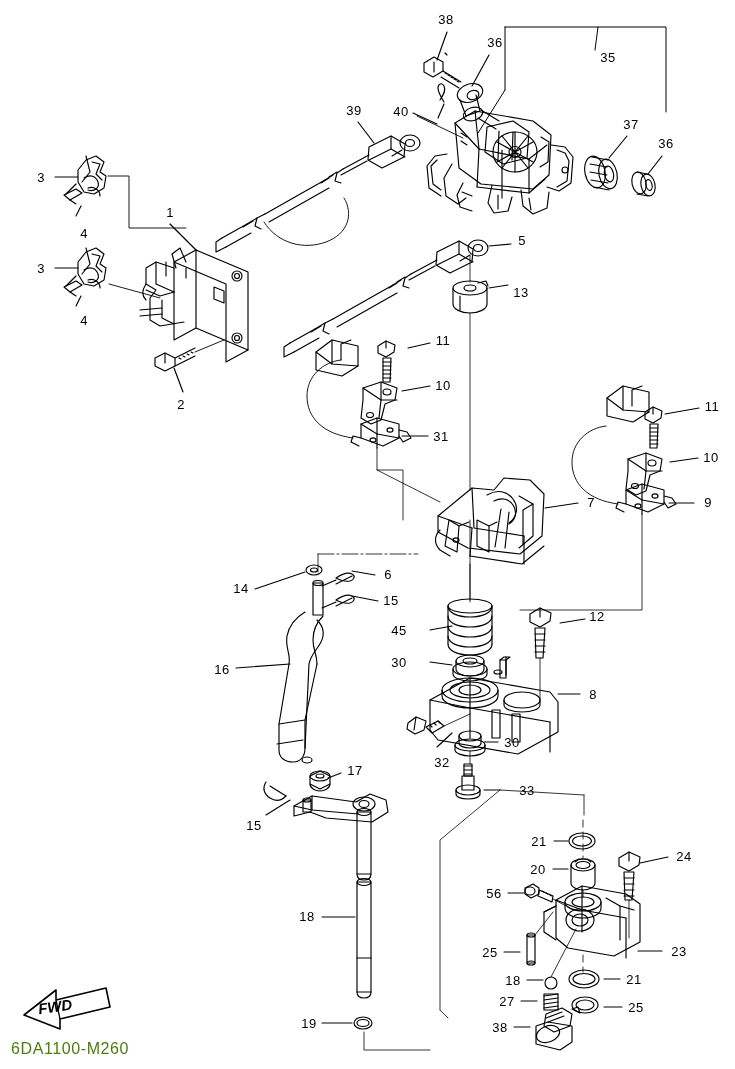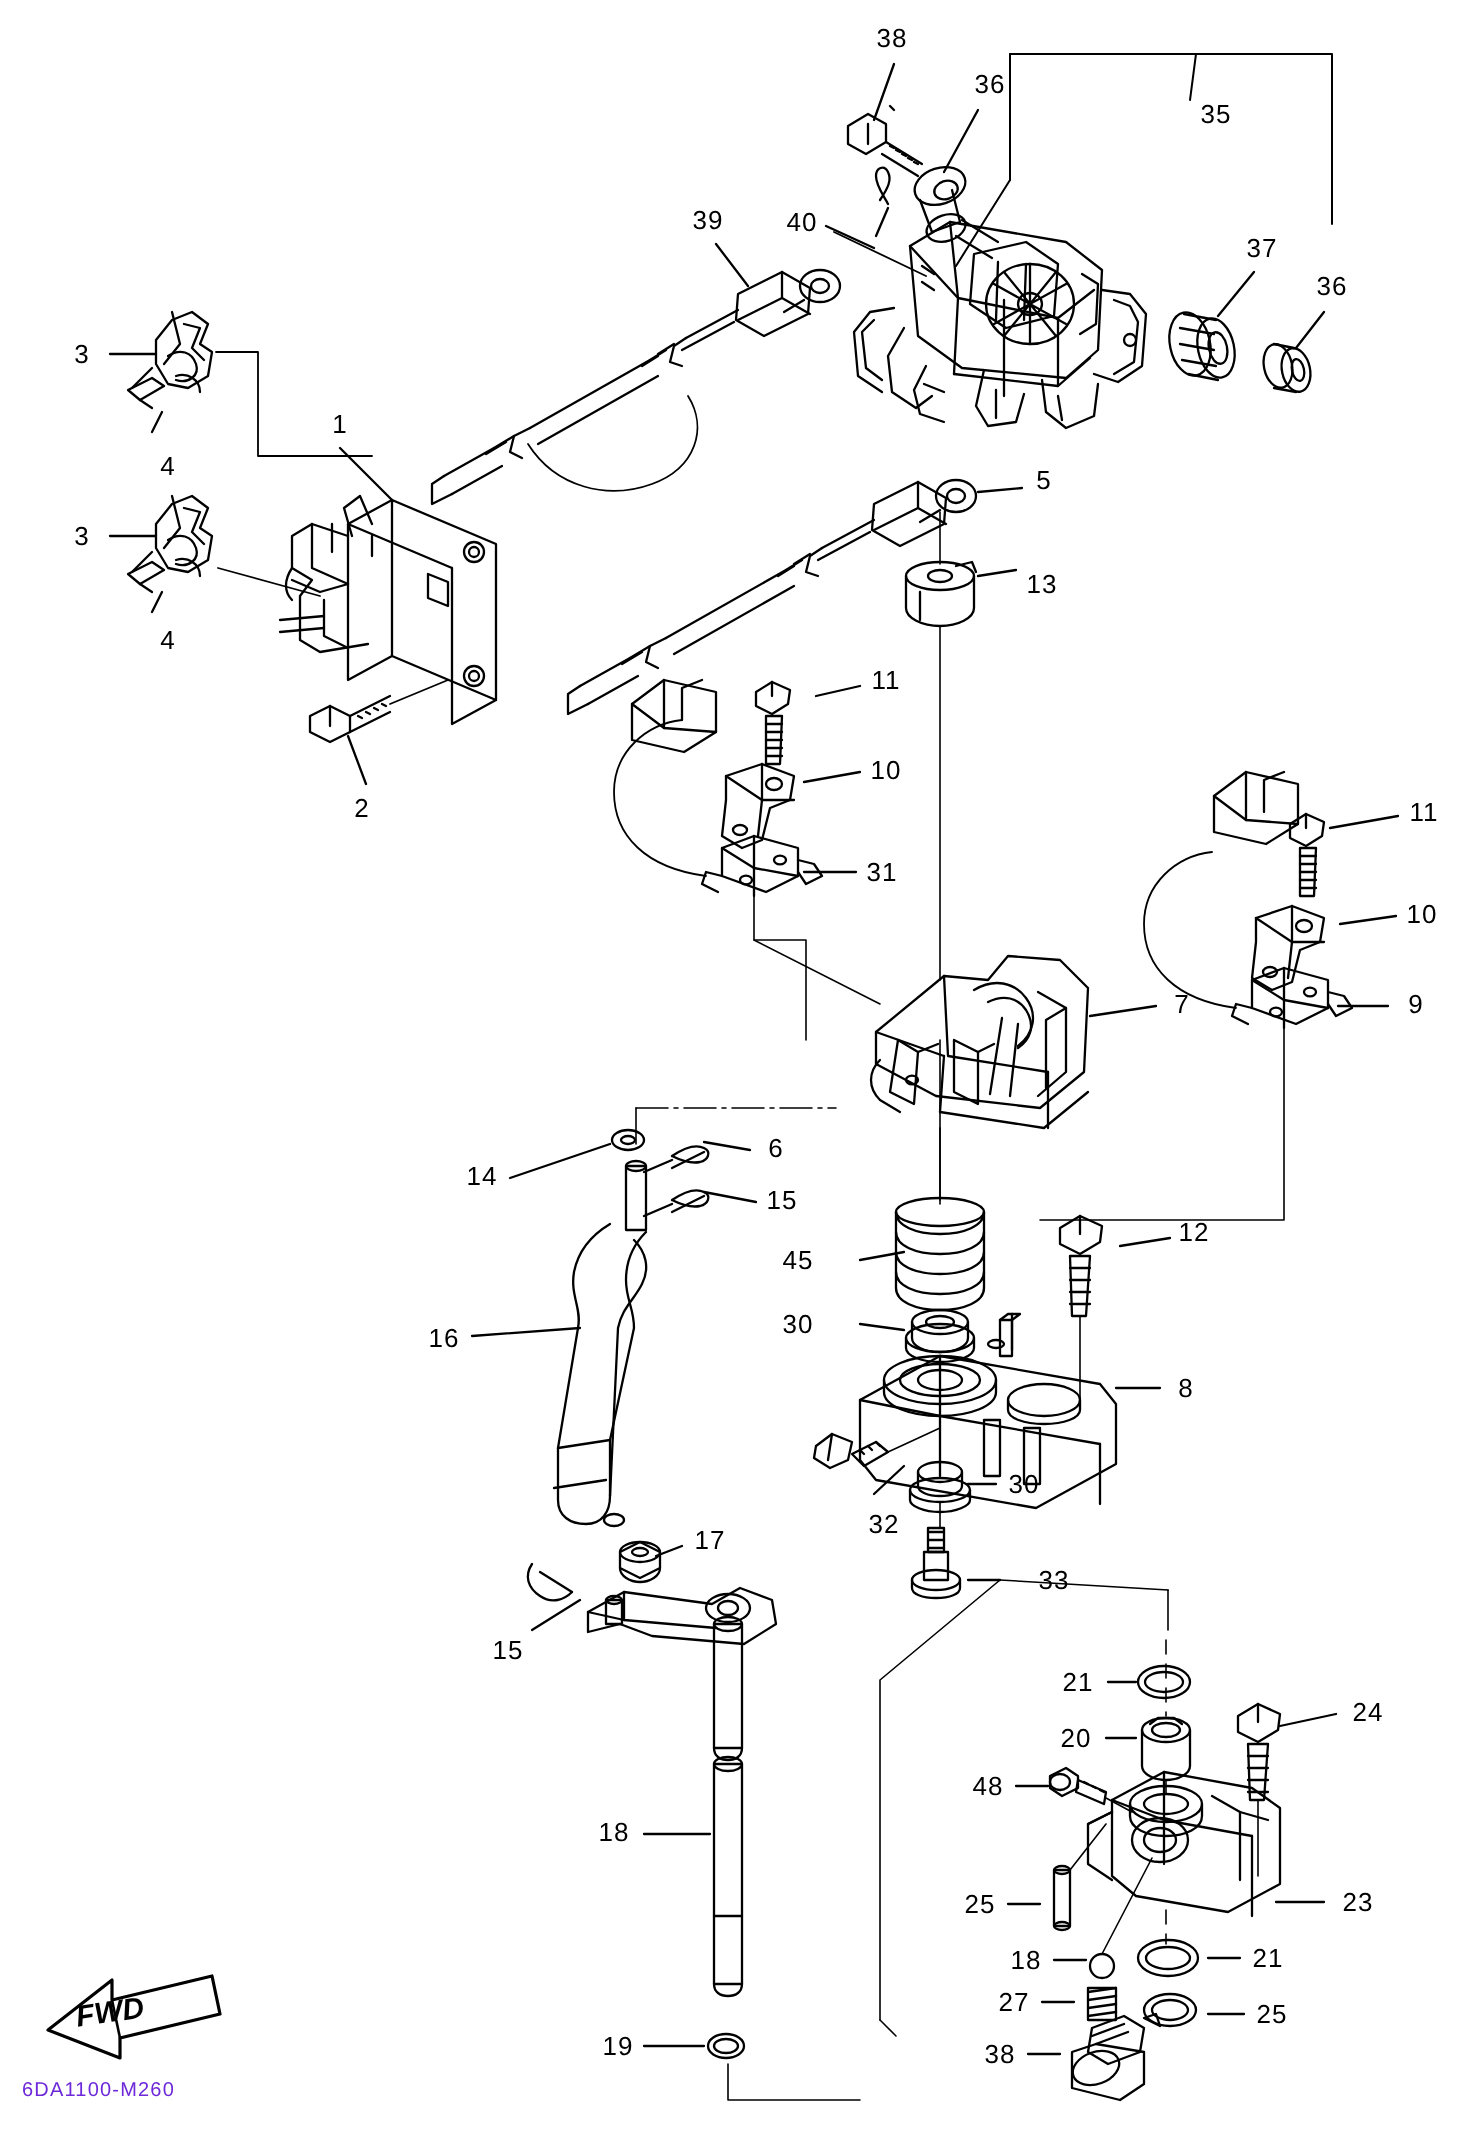--- a/index.html
+++ b/index.html
@@ -31,22 +31,22 @@
     white-space: nowrap;
     line-height: 1;
     transform: translate(-50%, -50%);
     user-select: none;
   }
   #drawing-code {
     position: absolute;
     left: 11px;
     top: 1040px;
     font-family: "Liberation Sans", sans-serif;
-    font-size: 10px;
-    color: #6d28d9;
+    font-size: 16px;
+    color: #4d7c0f;
     letter-spacing: 0.6px;
     white-space: nowrap;
   }
   #fwd-label {
     position: absolute;
     left: 38px;
     top: 998px;
     font-family: "Liberation Sans", sans-serif;
     font-size: 15px;
     font-weight: 700;
@@ -580,21 +580,21 @@
       <div class="callout" style="left: 222px; top: 669px;">16</div>
       <div class="callout" style="left: 593px; top: 694px;">8</div>
       <div class="callout" style="left: 512px; top: 742px;">30</div>
       <div class="callout" style="left: 431px; top: 762px; margin-left: 11px;">32</div>
       <div class="callout" style="left: 355px; top: 770px;">17</div>
       <div class="callout" style="left: 514px; top: 790px; margin-left: 13px;">33</div>
       <div class="callout" style="left: 254px; top: 825px;">15</div>
       <div class="callout" style="left: 539px; top: 841px;">21</div>
       <div class="callout" style="left: 538px; top: 869px;">20</div>
       <div class="callout" style="left: 684px; top: 856px;">24</div>
-      <div class="callout" style="left: 494px; top: 893px;">48</div>
+      <div class="callout" style="left: 494px; top: 893px;">56</div>
       <div class="callout" style="left: 307px; top: 916px;">18</div>
       <div class="callout" style="left: 490px; top: 952px;">25</div>
       <div class="callout" style="left: 679px; top: 951px;">23</div>
       <div class="callout" style="left: 513px; top: 980px;">18</div>
       <div class="callout" style="left: 634px; top: 979px;">21</div>
       <div class="callout" style="left: 507px; top: 1001px;">27</div>
       <div class="callout" style="left: 636px; top: 1007px;">25</div>
       <div class="callout" style="left: 500px; top: 1027px;">38</div>
       <div class="callout" style="left: 309px; top: 1023px;">19</div>
     </div>

